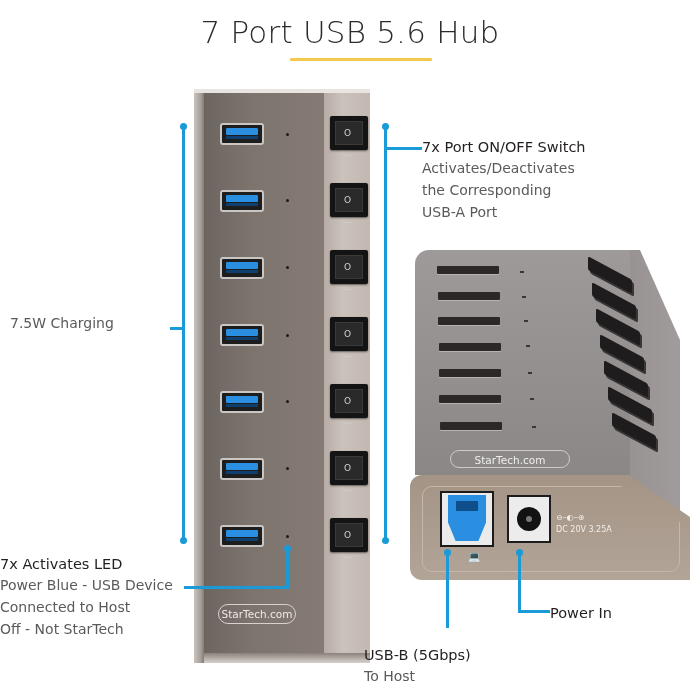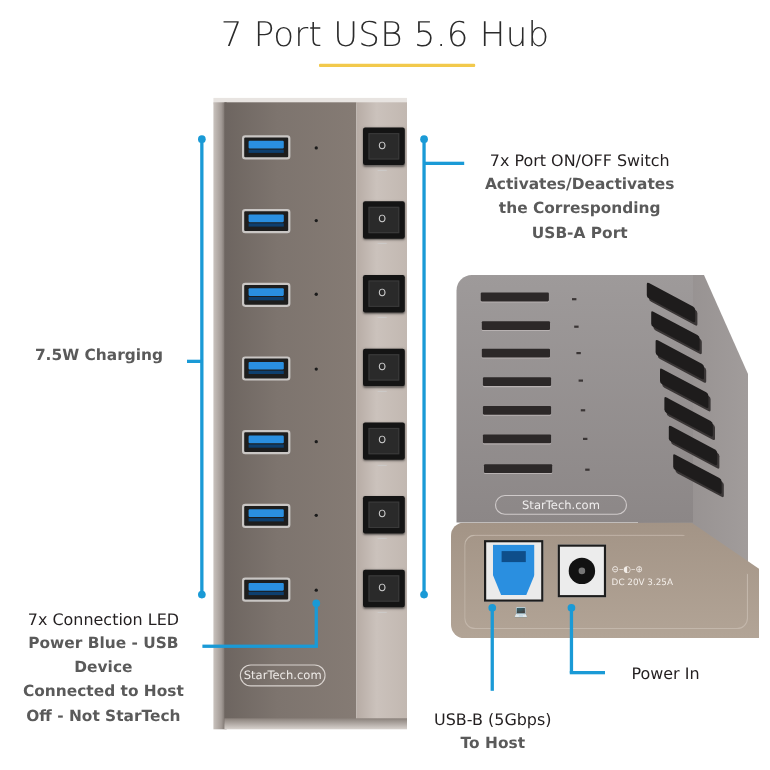--- a/index.html
+++ b/index.html
@@ -3,23 +3,23 @@
 <meta charset="utf-8">
 <style>
   * { box-sizing: border-box; margin: 0; padding: 0; }
   html, body { width: 700px; height: 700px; background: #ffffff; overflow: hidden; }
   body { position: relative; font-family: "DejaVu Sans", "Liberation Sans", sans-serif; color: #231f20; }
 
   .title { position: absolute; top: 14px; left: 0; width: 700px; text-align: center;
            font-size: 31px; font-weight: 300; color: #2b2b2b; letter-spacing: 0.2px; }
   .title-underline { position: absolute; top: 58px; left: 290px; width: 142px; height: 3px; background: #f2c94c; border-radius: 1px; }
 
-  .label { position: absolute; text-align: center; }
+  .label { position: absolute; text-align: left; }
   .label .h { font-size: 14.5px; color: #231f20; line-height: 20px; }
-  .label .s { font-size: 14px; color: #5a5a5a; line-height: 22px; font-weight: 700; }
+  .label .s { font-size: 14px; color: #5a5a5a; line-height: 22px; font-weight: 400; }
 
   .line { position: absolute; background: #1a9ad6; }
   .dot { position: absolute; width: 7px; height: 7px; border-radius: 50%; background: #1a9ad6; }
 
   
   .hub-front { position: absolute; left: 194px; top: 93px; width: 176px; height: 570px; }
   .hub-face { position: absolute; left: 10px; top: 0; width: 120px; height: 565px;
     background: linear-gradient(90deg, #6d6560 0%, #7d746e 40%, #857b74 100%); }
   .hub-edge-left { position: absolute; left: 0; top: 0; width: 12px; height: 570px;
     background: linear-gradient(90deg, #c9c2bd 0%, #a39b96 60%, #6a625d 100%); }
@@ -192,26 +192,26 @@
   <div class="s">Activates/Deactivates</div>
   <div class="s">the Corresponding</div>
   <div class="s">USB-A Port</div>
 </div>
 
 <div class="label" style="left:10px; top:312px; width:160px;">
   <div class="s">7.5W Charging</div>
 </div>
 
 <div class="label" style="left:0px; top:554px; width:188px;">
-  <div class="h">7x Connection LED</div>
+  <div class="h">7x Activates LED</div>
   <div class="s">Power Blue - USB Device</div>
   <div class="s">Connected to Host</div>
   <div class="s">Off - Not StarTech</div>
 </div>
 
-<div class="label" style="left:380px; top:645px; width:136px;">
+<div class="label" style="left:364px; top:645px; width:136px;">
   <div class="h">USB-B (5Gbps)</div>
   <div class="s">To Host</div>
 </div>
 
 <div class="label" style="left:550px; top:603px; width:110px;">
   <div class="h">Power In</div>
 </div>
 
 </body></html>

